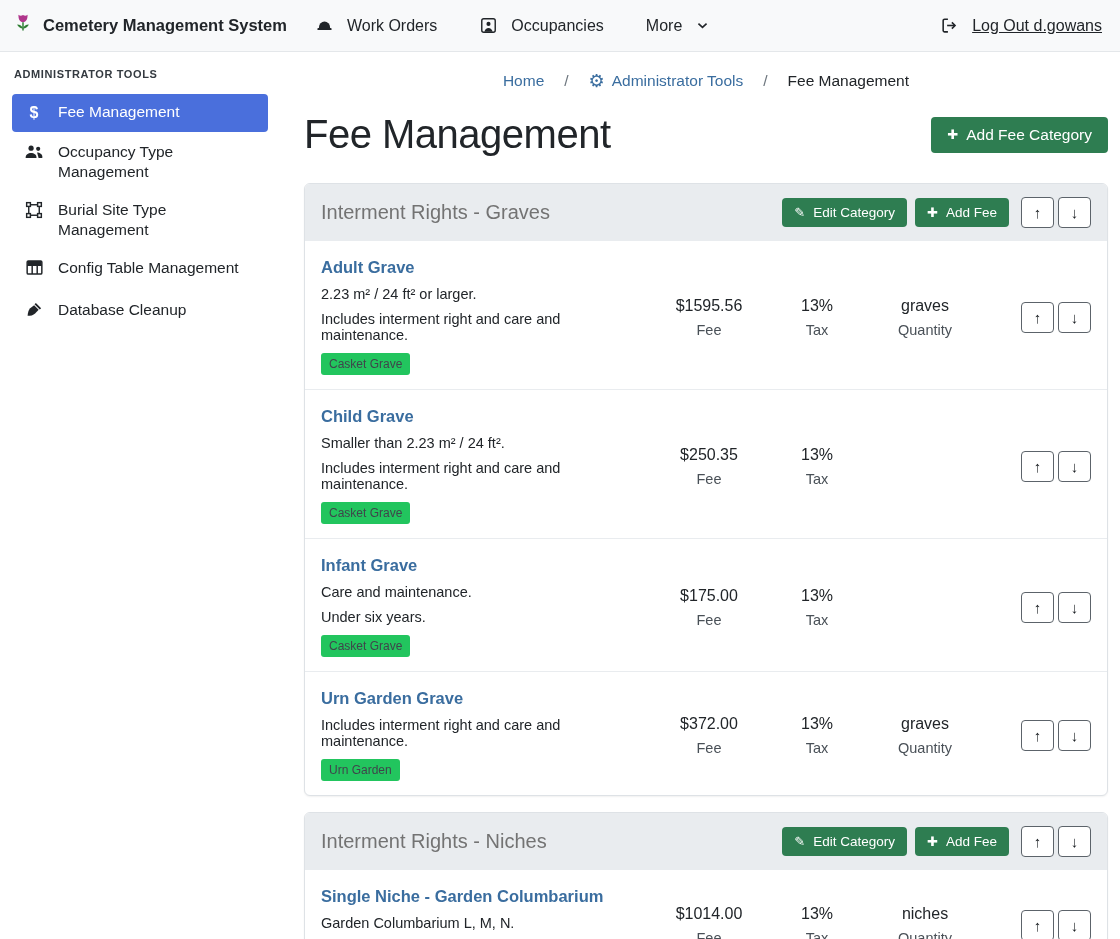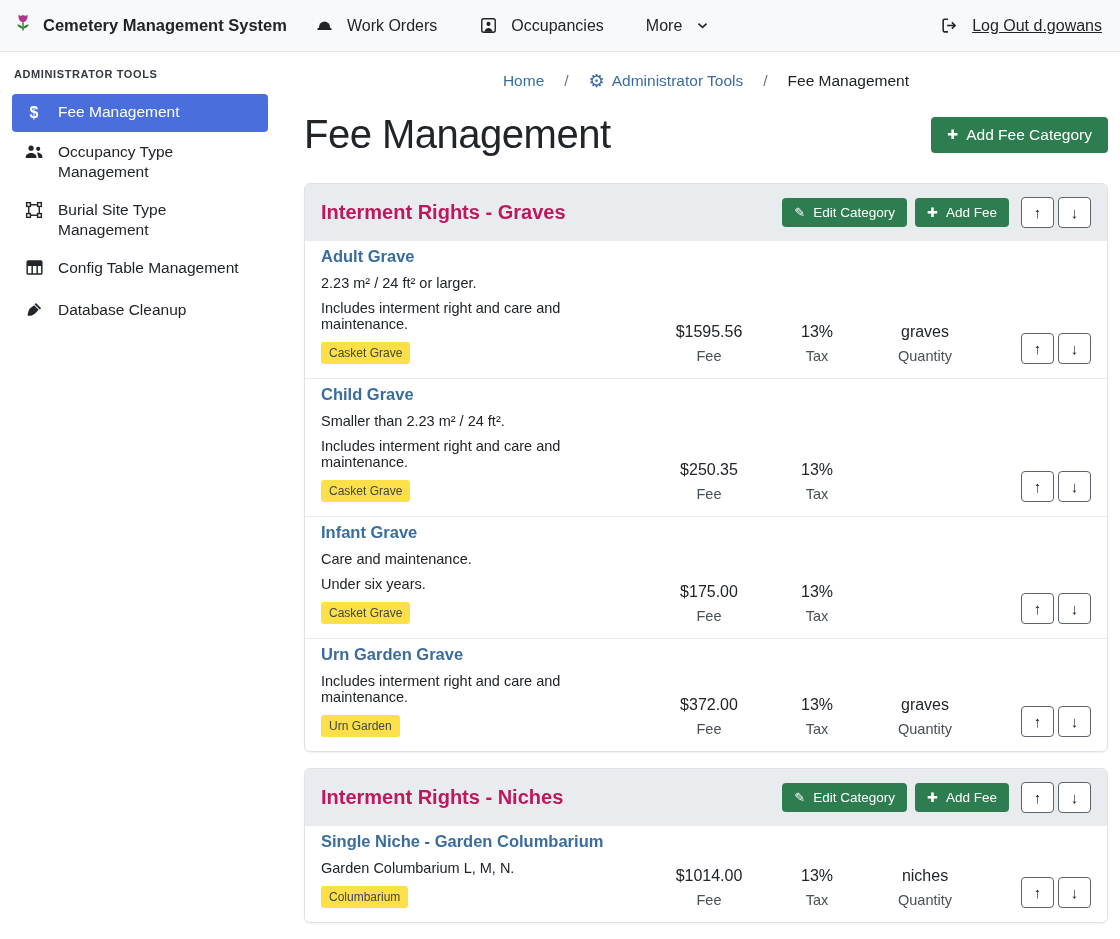--- a/index.html
+++ b/index.html
@@ -77,35 +77,35 @@
   
   .card {
     border: 1px solid #dee2e6; border-radius: 6px;
     box-shadow: 0 1px 2px rgba(0,0,0,.06);
     margin-bottom: 16px; background: #fff; overflow: hidden;
   }
   .card-header {
     background: #e9ecef; padding: 13px 16px;
     display: flex; align-items: center; gap: 8px;
   }
-  .card-title { flex: 1; font-size: 20px; font-weight: 700; color: #be185d; }
+  .card-title { flex: 1; font-size: 20px; font-weight: 400; color: #737373; }
   .card-header .arrow-group { margin-left: 4px; }
 
   .fee-row {
-    display: flex; align-items: flex-end;
-    padding: 6px 16px 14px 16px;
+    display: flex; align-items: center;
+    padding: 17px 16px 14px 16px;
     border-bottom: 1px solid #e9ecef;
   }
   .fee-row:last-child { border-bottom: none; }
   .fee-main { flex: 1; min-width: 0; padding-right: 10px; }
   .fee-name { color: #3a6d9f; font-weight: 700; font-size: 16.5px; }
   .fee-desc { font-size: 14.5px; color: #212529; margin-top: 9px; }
   .badge {
     display: inline-block; margin-top: 10px;
-    background: #fde047; color: #3f454b;
+    background: #22c55e; color: #3f454b;
     font-size: 12px; padding: 4px 8px; border-radius: 3px;
   }
   .fee-col { width: 108px; flex: none; text-align: center; padding-top: 1px; }
   .fee-col .val { font-size: 16px; color: #212529; }
   .fee-col .lbl { font-size: 14.5px; color: #495057; margin-top: 7px; }
   .fee-arrows { width: 112px; flex: none; display: flex; justify-content: flex-end; gap: 4px; padding-top: 1px; }
 </style>
 </head>
 <body>
 

